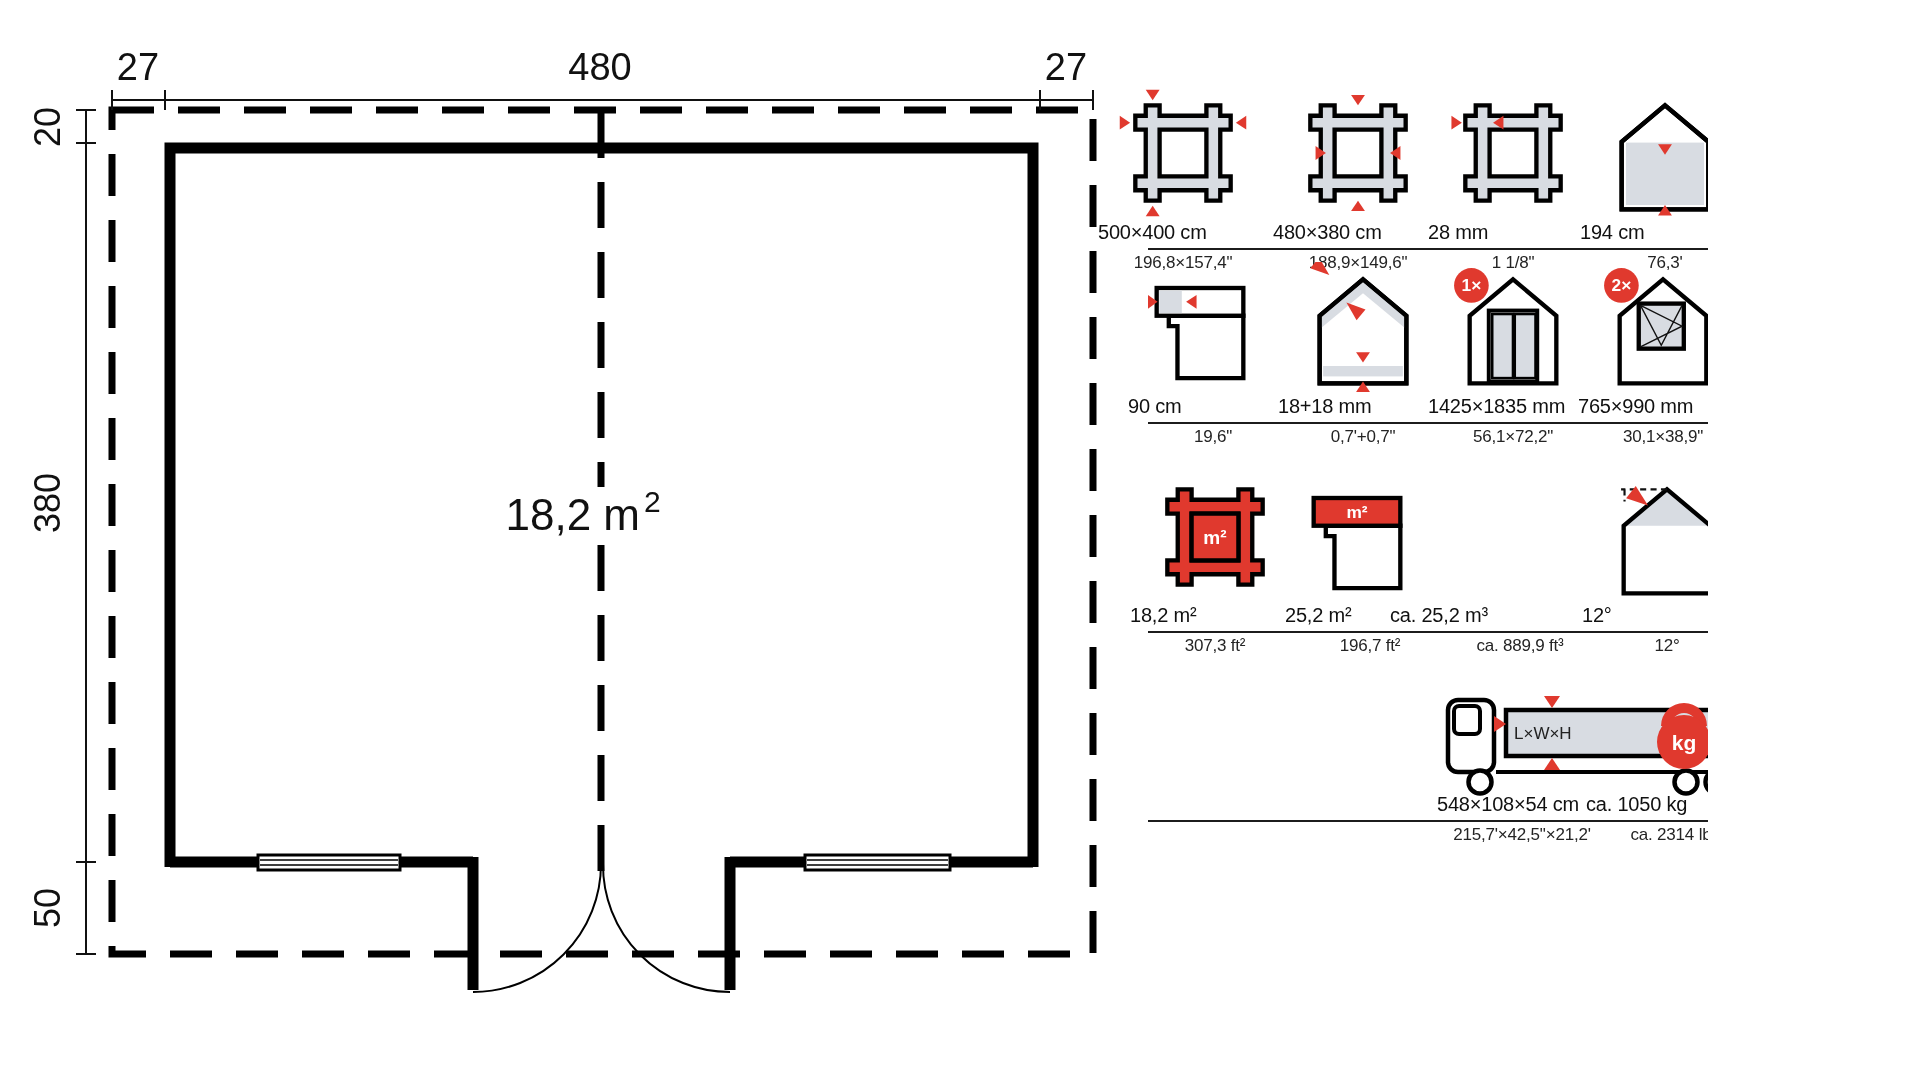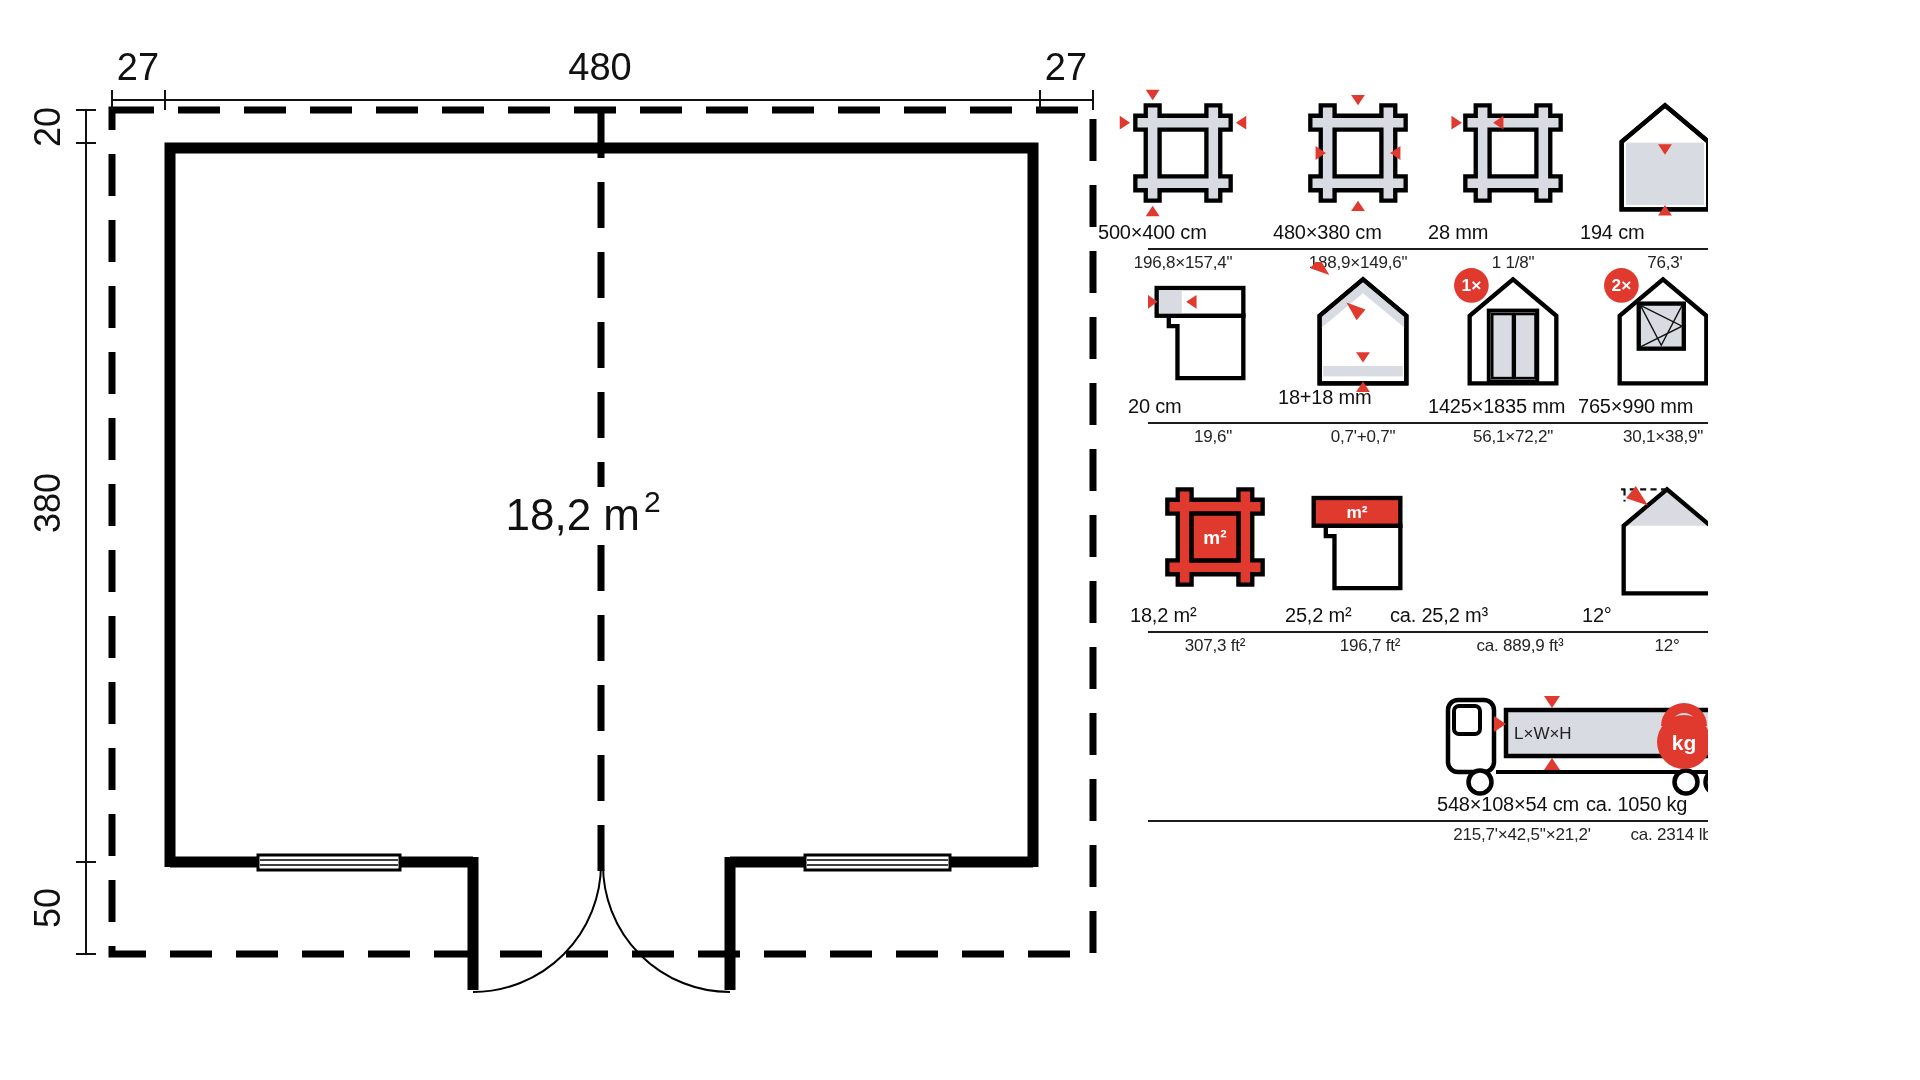--- a/index.html
+++ b/index.html
@@ -176,22 +176,22 @@
 <div class="icon-box" style="left:1598px;top:262px">
   <svg width="130" height="130" viewBox="0 0 150 150">
     <path d="M25,140 V62 L75,20 L125,62 V140 Z" fill="#fff" stroke="#000" stroke-width="5"></path>
     <rect x="47" y="48" width="52" height="52" fill="#d8dce2" stroke="#000" stroke-width="5"></rect>
     <path d="M49,50 L97,74 L49,98 M49,50 L73,96 L97,50" fill="none" stroke="#111" stroke-width="1.6"></path>
     <circle cx="27" cy="27" r="20" fill="#e0392e"></circle>
     <text x="27" y="34" font-size="20" font-weight="bold" fill="#fff" text-anchor="middle">2×</text>
   </svg>
 </div>
 
-<div class="spec-label" style="left:1128px;top:394px">20 cm</div>
-<div class="spec-label" style="left:1278px;top:385px">18+18 mm</div>
+<div class="spec-label" style="left:1128px;top:394px">90 cm</div>
+<div class="spec-label" style="left:1278px;top:394px">18+18 mm</div>
 <div class="spec-label" style="left:1428px;top:394px">1425×1835 mm</div>
 <div class="spec-label" style="left:1578px;top:394px">765×990 mm</div>
 <div class="rule" style="left:1148px;top:422px;width:602px"></div>
 <div class="spec-sub" style="left:1128px;top:426px">19,6"</div>
 <div class="spec-sub" style="left:1278px;top:426px">0,7'+0,7"</div>
 <div class="spec-sub" style="left:1428px;top:426px">56,1×72,2"</div>
 <div class="spec-sub" style="left:1578px;top:426px">30,1×38,9"</div>
 
 <div class="icon-box" style="left:1150px;top:472px">
   <svg width="130" height="130" viewBox="0 0 150 150">

